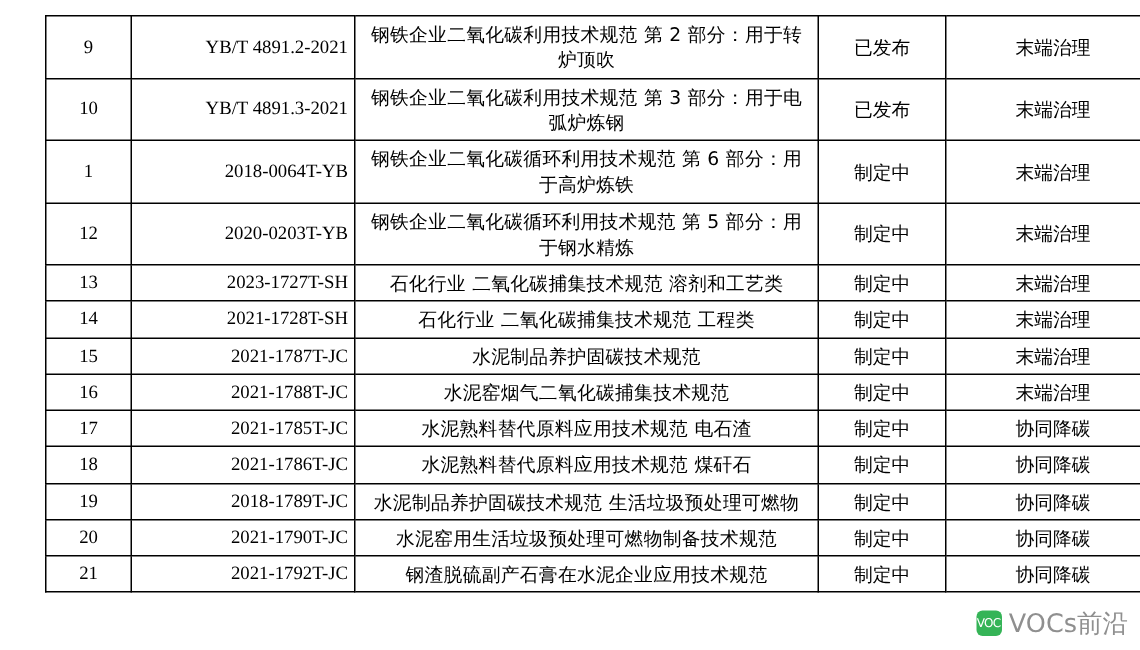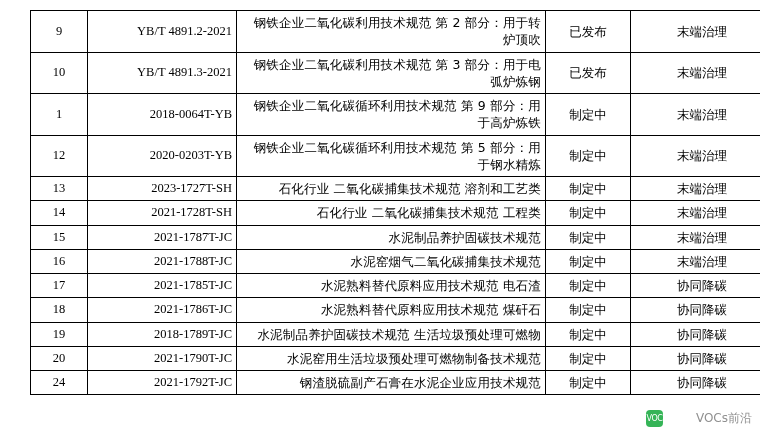--- a/index.html
+++ b/index.html
@@ -28,21 +28,21 @@
   table.std-table td {
     border: 1px solid #000000;
     padding: 3px 4px;
     font-size: 12.5px;
     line-height: 1.38;
     color: #000000;
     vertical-align: middle;
   }
   .col-no      { width: 48px;  text-align: center; }
   .col-code    { width: 140px; text-align: right; }
-  .col-name    { width: 300px; text-align: right; padding-left: 7px; margin-left: 16px; }
+  .col-name    { width: 300px; text-align: center; padding-left: 7px; margin-left: 16px; }
   .col-status  { width: 76px;  text-align: center; }
   .col-type    { width: 134px; text-align: center; }
 
   .col-no, .col-code, .col-status, .col-type {
     font-family: "Liberation Serif", "DejaVu Serif", serif;
   }
   .col-name {
     font-family: "DejaVu Sans", "Liberation Sans", sans-serif;
     font-size: 12px;
     letter-spacing: 0.2px;
@@ -72,23 +72,22 @@
     color: #ffffff;
     font-size: 8px;
     font-family: "DejaVu Sans", "Liberation Sans", sans-serif;
     display: flex;
     align-items: center;
     justify-content: center;
     letter-spacing: -0.5px;
   }
   .wm-text {
     font-family: "DejaVu Sans", "Liberation Sans", sans-serif;
-    font-size: 12px;
+    font-size: 17px;
     color: #8a8a8a;
-    margin-left: 28px;
   }
 </style>
 </head>
 <body>
 
 <div class="sheet">
   <table class="std-table">
     <tbody>
       <tr>
         <td class="col-no">9</td>
@@ -100,21 +99,21 @@
       <tr>
         <td class="col-no">10</td>
         <td class="col-code">YB/T 4891.3-2021</td>
         <td class="col-name">钢铁企业二氧化碳利用技术规范 第 3 部分：用于电弧炉炼钢</td>
         <td class="col-status">已发布</td>
         <td class="col-type">末端治理</td>
       </tr>
       <tr>
         <td class="col-no">1</td>
         <td class="col-code">2018-0064T-YB</td>
-        <td class="col-name">钢铁企业二氧化碳循环利用技术规范 第 9 部分：用于高炉炼铁</td>
+        <td class="col-name">钢铁企业二氧化碳循环利用技术规范 第 6 部分：用于高炉炼铁</td>
         <td class="col-status">制定中</td>
         <td class="col-type">末端治理</td>
       </tr>
       <tr>
         <td class="col-no">12</td>
         <td class="col-code">2020-0203T-YB</td>
         <td class="col-name">钢铁企业二氧化碳循环利用技术规范 第 5 部分：用于钢水精炼</td>
         <td class="col-status">制定中</td>
         <td class="col-type">末端治理</td>
       </tr>
@@ -168,21 +167,21 @@
         <td class="col-type">协同降碳</td>
       </tr>
       <tr>
         <td class="col-no">20</td>
         <td class="col-code">2021-1790T-JC</td>
         <td class="col-name">水泥窑用生活垃圾预处理可燃物制备技术规范</td>
         <td class="col-status">制定中</td>
         <td class="col-type">协同降碳</td>
       </tr>
       <tr>
-        <td class="col-no">24</td>
+        <td class="col-no">21</td>
         <td class="col-code">2021-1792T-JC</td>
         <td class="col-name">钢渣脱硫副产石膏在水泥企业应用技术规范</td>
         <td class="col-status">制定中</td>
         <td class="col-type">协同降碳</td>
       </tr>
     </tbody>
   </table>
 </div>
 
 <div class="watermark">

